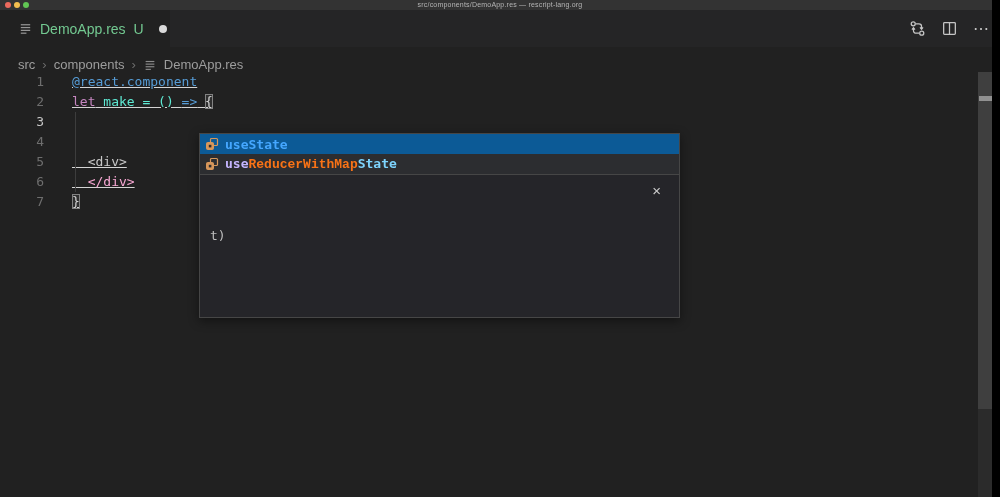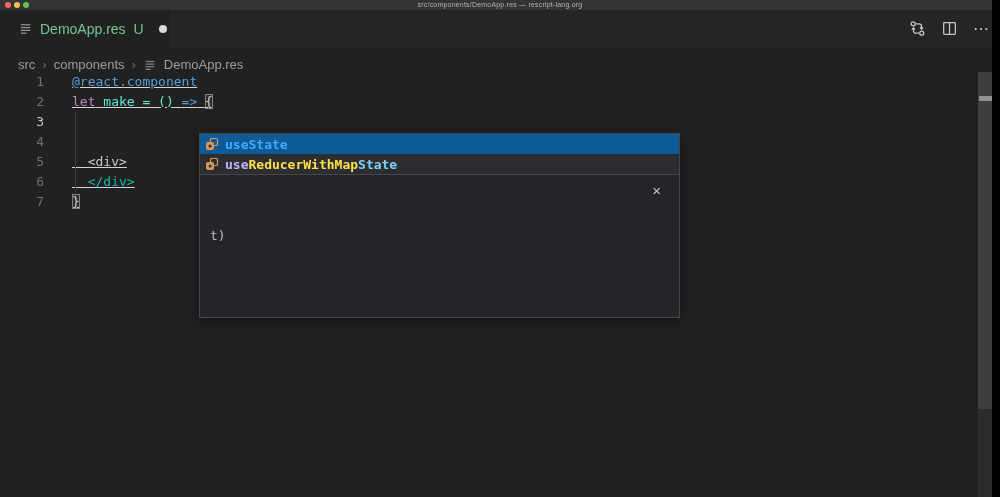--- a/index.html
+++ b/index.html
@@ -127,21 +127,21 @@
     <span>DemoApp.res</span>
   </div>
 
   <div class="editor">
     <div id="code">
         <div class="code-row"><span class="ln">1</span><span class="lc"><span style="color: rgb(86, 156, 214);">@react.component</span></span></div>
         <div class="code-row"><span class="ln">2</span><span class="lc"><span style="color: rgb(197, 134, 192);">let</span><span style="color: #5eead4;"> make = () </span><span style="color: rgb(86, 156, 214);">=&gt;</span><span style="color: rgb(212, 212, 212);"> </span><span class="bm" style="color: rgb(212, 212, 212);">{</span></span></div>
         <div class="code-row"><span class="ln active">3</span></div>
         <div class="code-row"><span class="ln">4</span><span class="lc"></span></div>
         <div class="code-row"><span class="ln">5</span><span class="lc"><span style="color: rgb(200, 200, 200);">  &lt;div&gt;</span></span></div>
-        <div class="code-row"><span class="ln">6</span><span class="lc"><span style="color: #14b8a6;">  &lt;/div&gt;</span></span></div>
+        <div class="code-row"><span class="ln">6</span><span class="lc"><span style="color: #f9a8d4;">  &lt;/div&gt;</span></span></div>
         <div class="code-row"><span class="ln">7</span><span class="lc"><span class="bm" style="color: rgb(212, 212, 212);">}</span></span></div>
       </div>
     <div class="indent-guide"></div>
 
     <div class="sb-track">
       <div class="sb-slider"></div>
       <div class="sb-mark"></div>
     </div>
 
     <div class="suggest">
@@ -157,21 +157,21 @@
             <span class="s-label"><span style="color: rgb(69, 167, 255);">useState</span></span>
           </div>
           <div class="s-row">
             <span class="s-icon">
               <svg width="16" height="16" viewBox="0 0 16 16">
                 <rect x="6.5" y="2.5" width="7" height="7" rx="1" fill="none" stroke="#D7975B" stroke-width="1.2"></rect>
                 <rect x="2.5" y="6.5" width="7" height="7" rx="1" fill="#D7975B" stroke="#D7975B"></rect>
                 <rect x="4.8" y="8.8" width="2.6" height="2.6" fill="#2c2d30"></rect>
               </svg>
             </span>
-            <span class="s-label"><span style="color: #c4b5fd;">use</span><span style="color: #fde047;">ReducerWithMap</span><span style="color: #7dd3fc;">State</span></span>
+            <span class="s-label"><span style="color: #c4b5fd;">use</span><span style="color: #f97316; font-family: Liberation Mono, monospace;">ReducerWithMap</span><span style="color: #7dd3fc;">State</span></span>
           </div>
         </div>
       <div class="s-docs">
         <div>t)</div>
         <span class="doc-close">×</span>
       </div>
     </div>
   </div>
 
 </div>

